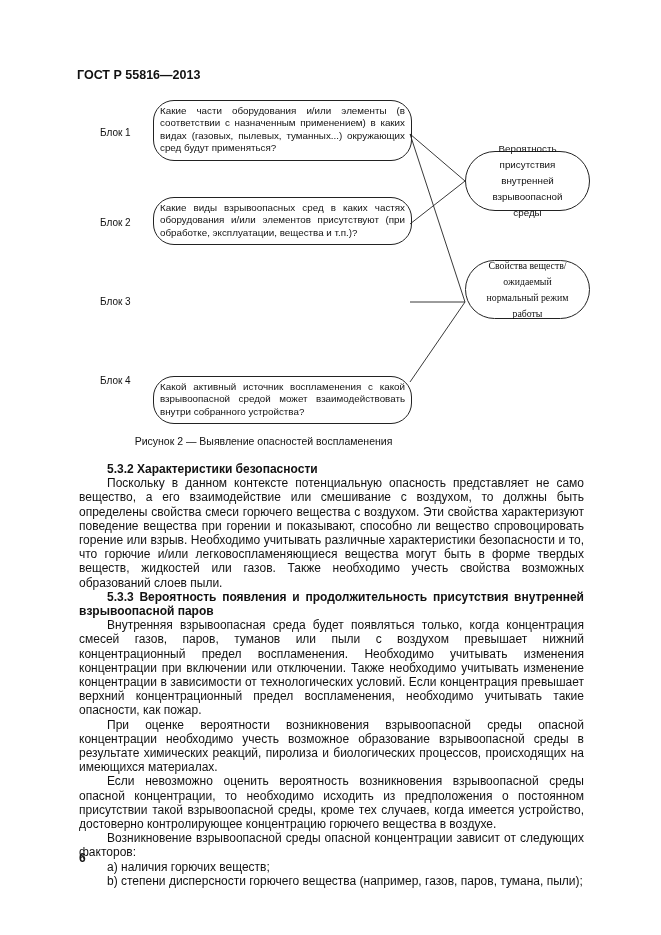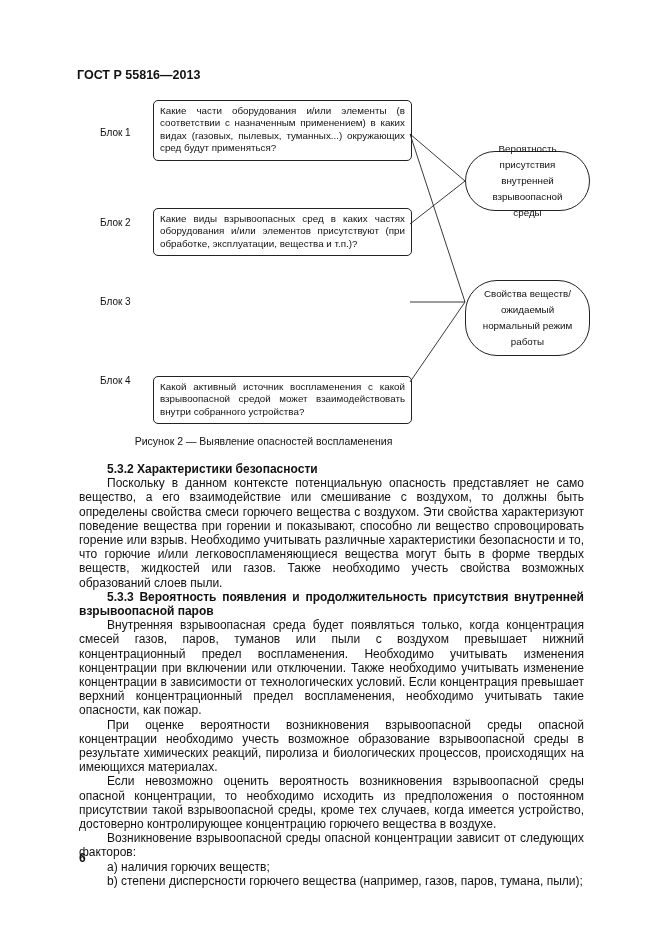--- a/index.html
+++ b/index.html
@@ -1,21 +1,21 @@
 <!DOCTYPE html>
 <html><head>
 <meta charset="utf-8">
 <style>
   html, body { margin:0; padding:0; background:#ffffff; }
   body { width:661px; height:935px; position:relative; overflow:hidden;
          font-family:"Liberation Sans", sans-serif; color:#111; }
   .header { position:absolute; left:77px; top:68px; font-weight:bold; font-size:12.5px; }
   .diagram { position:absolute; left:0; top:0; width:661px; height:430px; }
   .blk-label { position:absolute; font-size:10px; left:100px; }
-  .qbox { position:absolute; left:153px; width:245px; border:1.3px solid #222; border-radius:5px;
+  .qbox { position:absolute; left:153px; width:245px; border:1.3px solid #222; border-radius:21px;
           padding:4px 6px 5px 6px; font-size:9.8px; line-height:12.4px; text-align:justify;
           text-align-last:left; box-sizing:content-box; }
   .oval { position:absolute; left:465px; width:125px; border:1.3px solid #222; border-radius:32px;
           font-size:9.8px; line-height:16px; text-align:center; display:flex;
           align-items:center; justify-content:center; box-sizing:border-box; padding:0 12px; }
   svg.lines { position:absolute; left:0; top:0; }
   .caption { position:absolute; left:0; width:527px; top:435px; text-align:center; font-size:10.5px; }
   .text { position:absolute; left:79px; width:505px; top:462px; font-size:12px; line-height:14.2px; }
   .text p { margin:0; text-align:justify; }
   .ind { text-indent:28px; }
@@ -37,31 +37,31 @@
       <line x1="410" y1="224" x2="465" y2="181"></line>
       <line x1="410" y1="302" x2="465" y2="302"></line>
       <line x1="410" y1="382" x2="465" y2="302"></line>
     </g>
   </svg>
 
   <div class="blk-label" style="top:127px;">Блок 1</div>
   <div class="qbox" style="top:100px;">Какие части оборудования и/или элементы (в соответствии с назначенным применением) в каких видах (газовых, пылевых, туманных...) окружающих сред будут применяться?</div>
 
   <div class="blk-label" style="top:217px;">Блок 2</div>
-  <div class="qbox" style="top:208px;">Какие виды взрывоопасных сред в каких частях оборудования и/или элементов присутствуют (при обработке, эксплуатации, вещества и т.п.)?</div>
+  <div class="qbox" style="top:197px;">Какие виды взрывоопасных сред в каких частях оборудования и/или элементов присутствуют (при обработке, эксплуатации, вещества и т.п.)?</div>
 
   <div class="blk-label" style="top:296px;">Блок 3</div>
 
   <div class="blk-label" style="top:375px;">Блок 4</div>
   <div class="qbox" style="top:376px;">Какой активный источник воспламенения с какой взрывоопасной средой может взаимодействовать внутри собранного устройства?</div>
 
   <div class="oval" style="top:151px; height:60px;">
     <span>Вероятность присутствия внутренней взрывоопасной среды</span>
   </div>
-  <div class="oval" style="top:280px; height:76px;">
+  <div class="oval" style="top:260px; height:59px;font-family:Liberation Serif, serif;">
     <span>Свойства веществ/ожидаемый нормальный режим работы</span>
   </div>
 </div>
 
 <div class="caption">Рисунок 2 — Выявление опасностей воспламенения</div>
 
 <div class="text">
   <p class="h">5.3.2 Характеристики безопасности</p>
   <p class="ind">Поскольку в данном контексте потенциальную опасность представляет не само вещество, а его взаимодействие или смешивание с воздухом, то должны быть определены свойства смеси горючего вещества с воздухом. Эти свойства характеризуют поведение вещества при горении и показывают, способно ли вещество спровоцировать горение или взрыв. Необходимо учитывать различные характеристики безопасности и то, что горючие и/или легковоспламеняющиеся вещества могут быть в форме твердых веществ, жидкостей или газов. Также необходимо учесть свойства возможных образований слоев пыли.</p>
   <p class="h2">5.3.3 Вероятность появления и продолжительность присутствия внутренней</p>

